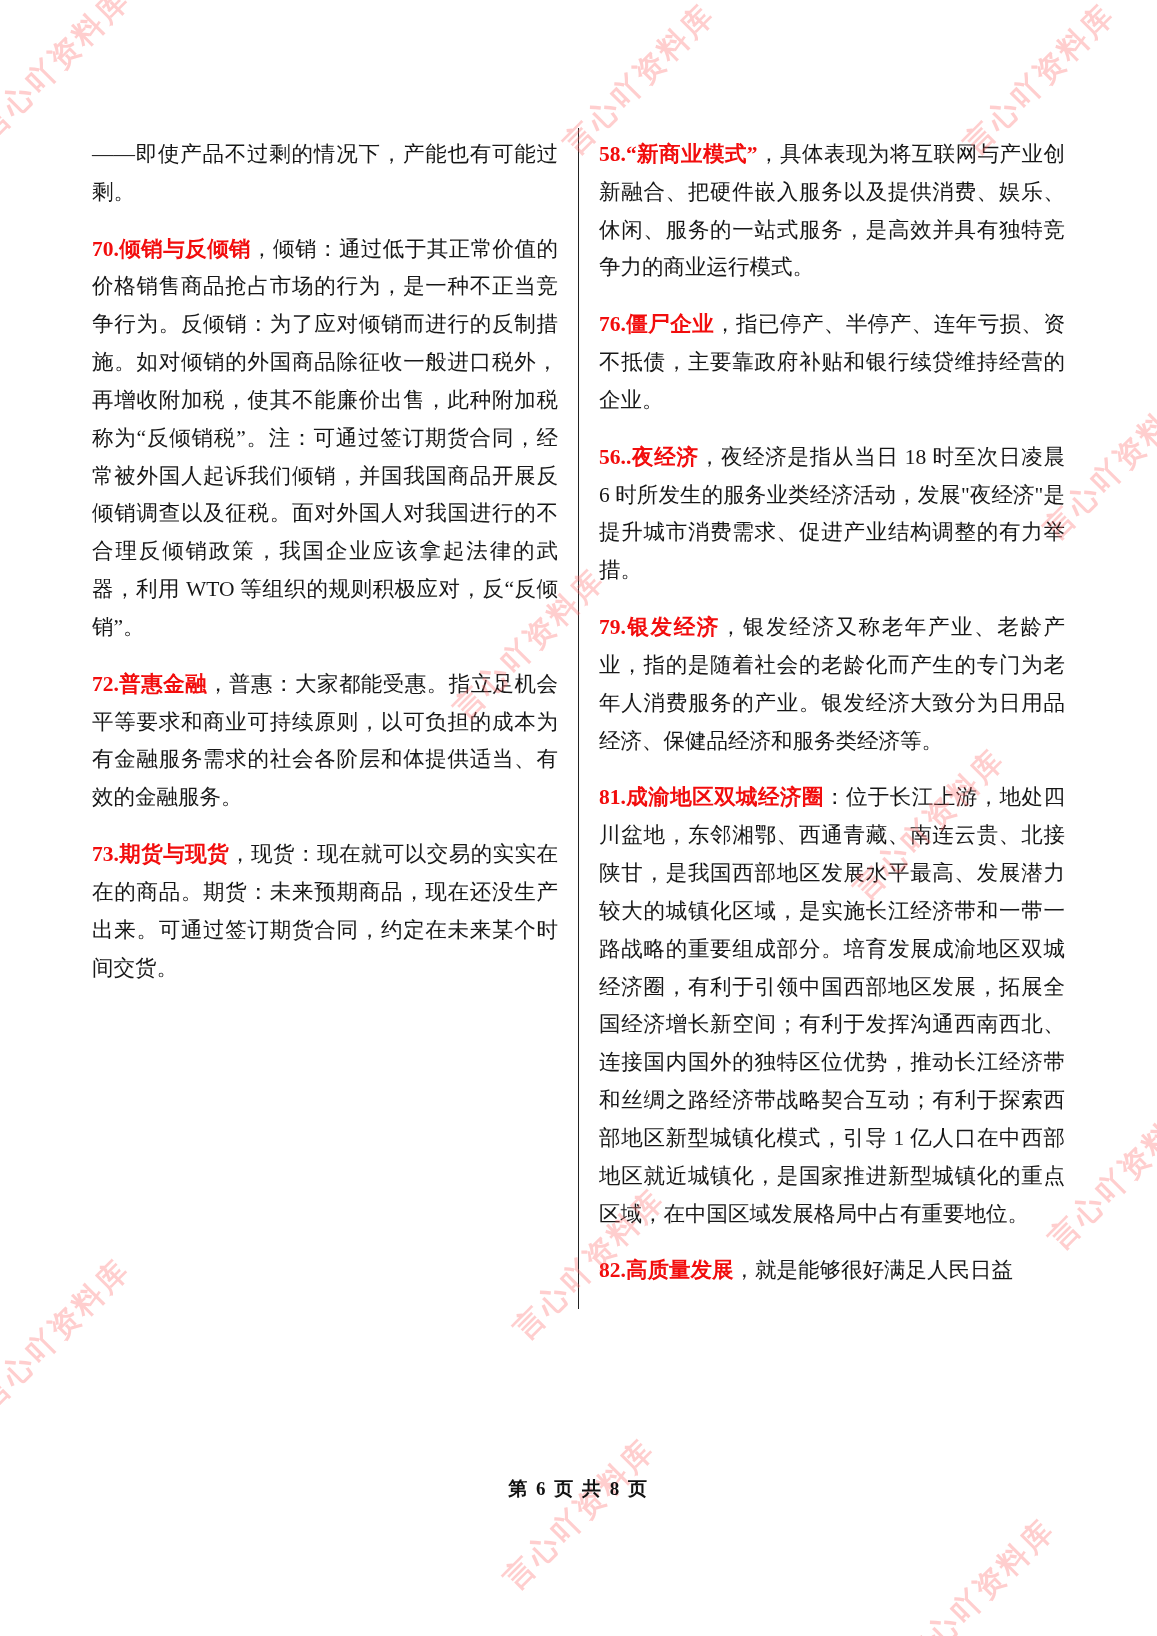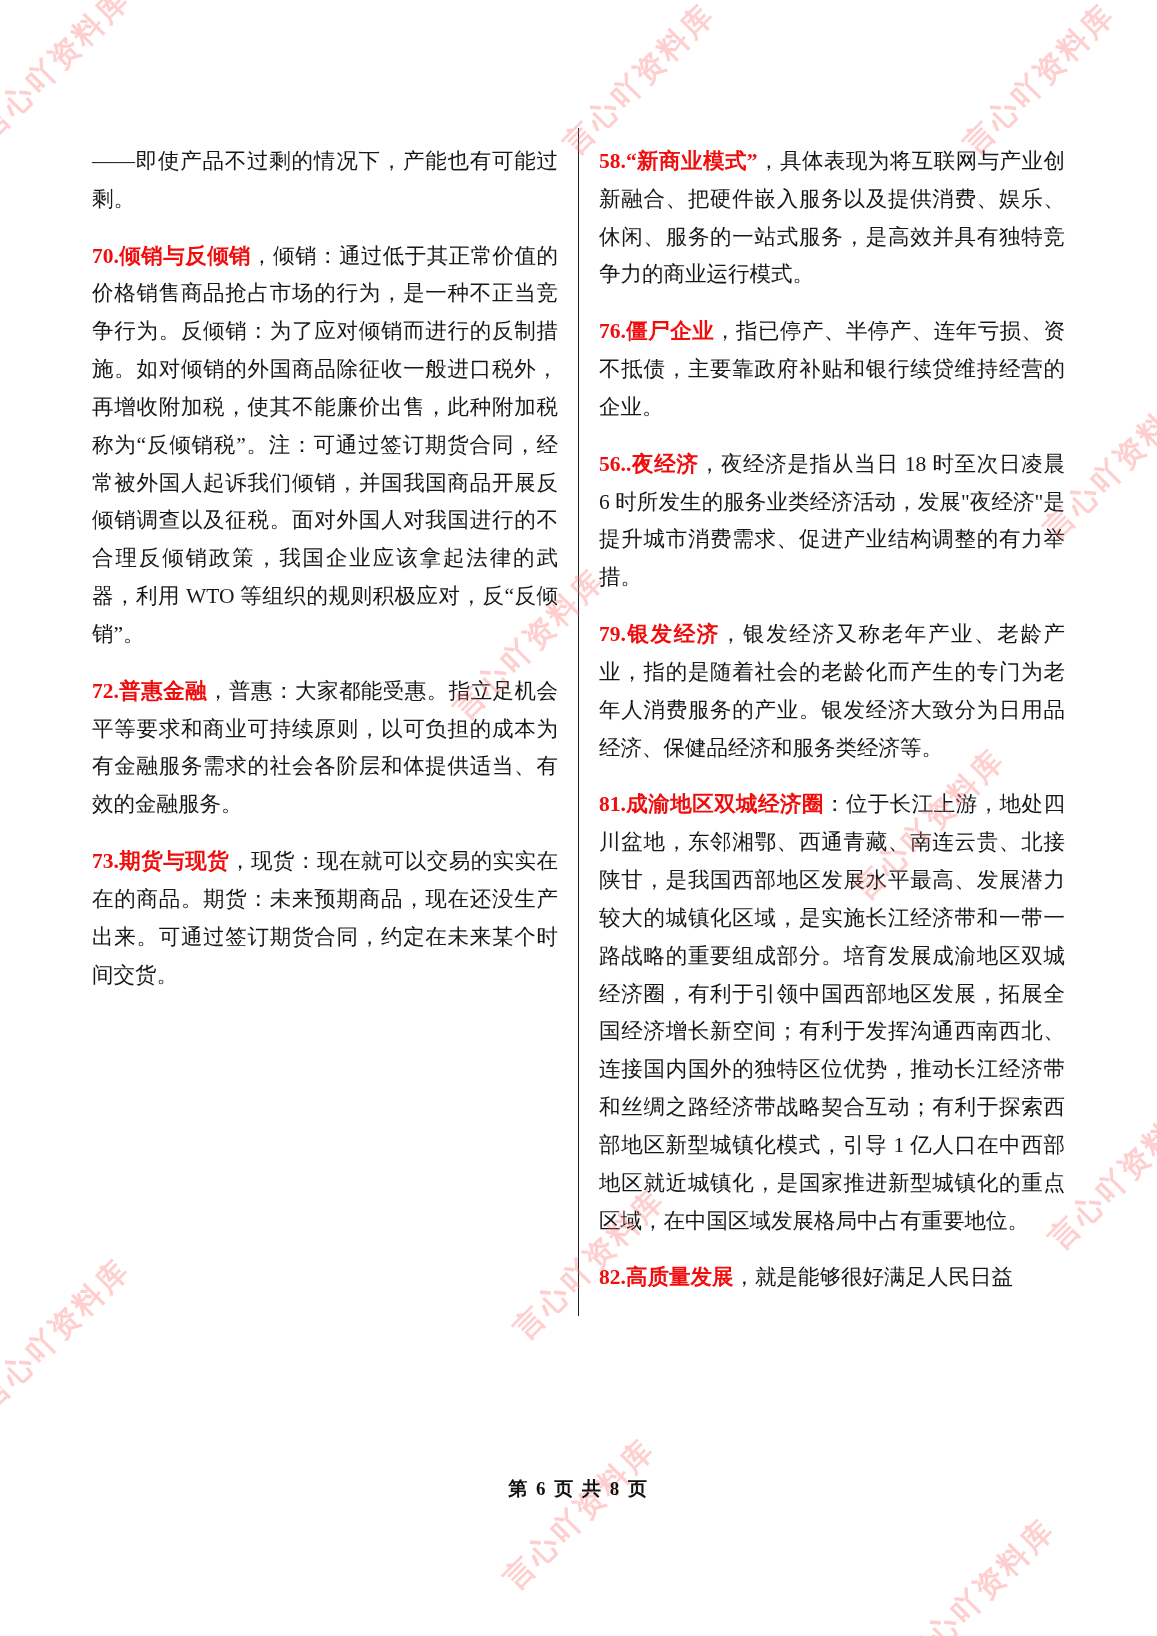--- a/index.html
+++ b/index.html
@@ -26,21 +26,21 @@
     color: #171717;
     text-align: justify;
   }
   .col-left  { padding-right: 20px; }
   .col-right { padding-left: 20px; }
   .divider {
     width: 1px;
     background: #222222;
     align-self: stretch;
   }
-  p.para { margin: 15px 0 19px 0; }
+  p.para { margin: 8px 0 19px 0; }
   .term {
     color: #f20d0d;
     font-weight: bold;
   }
   .footer {
     position: absolute;
     top: 1476px;
     left: 0;
     right: 0;
     text-align: center;

